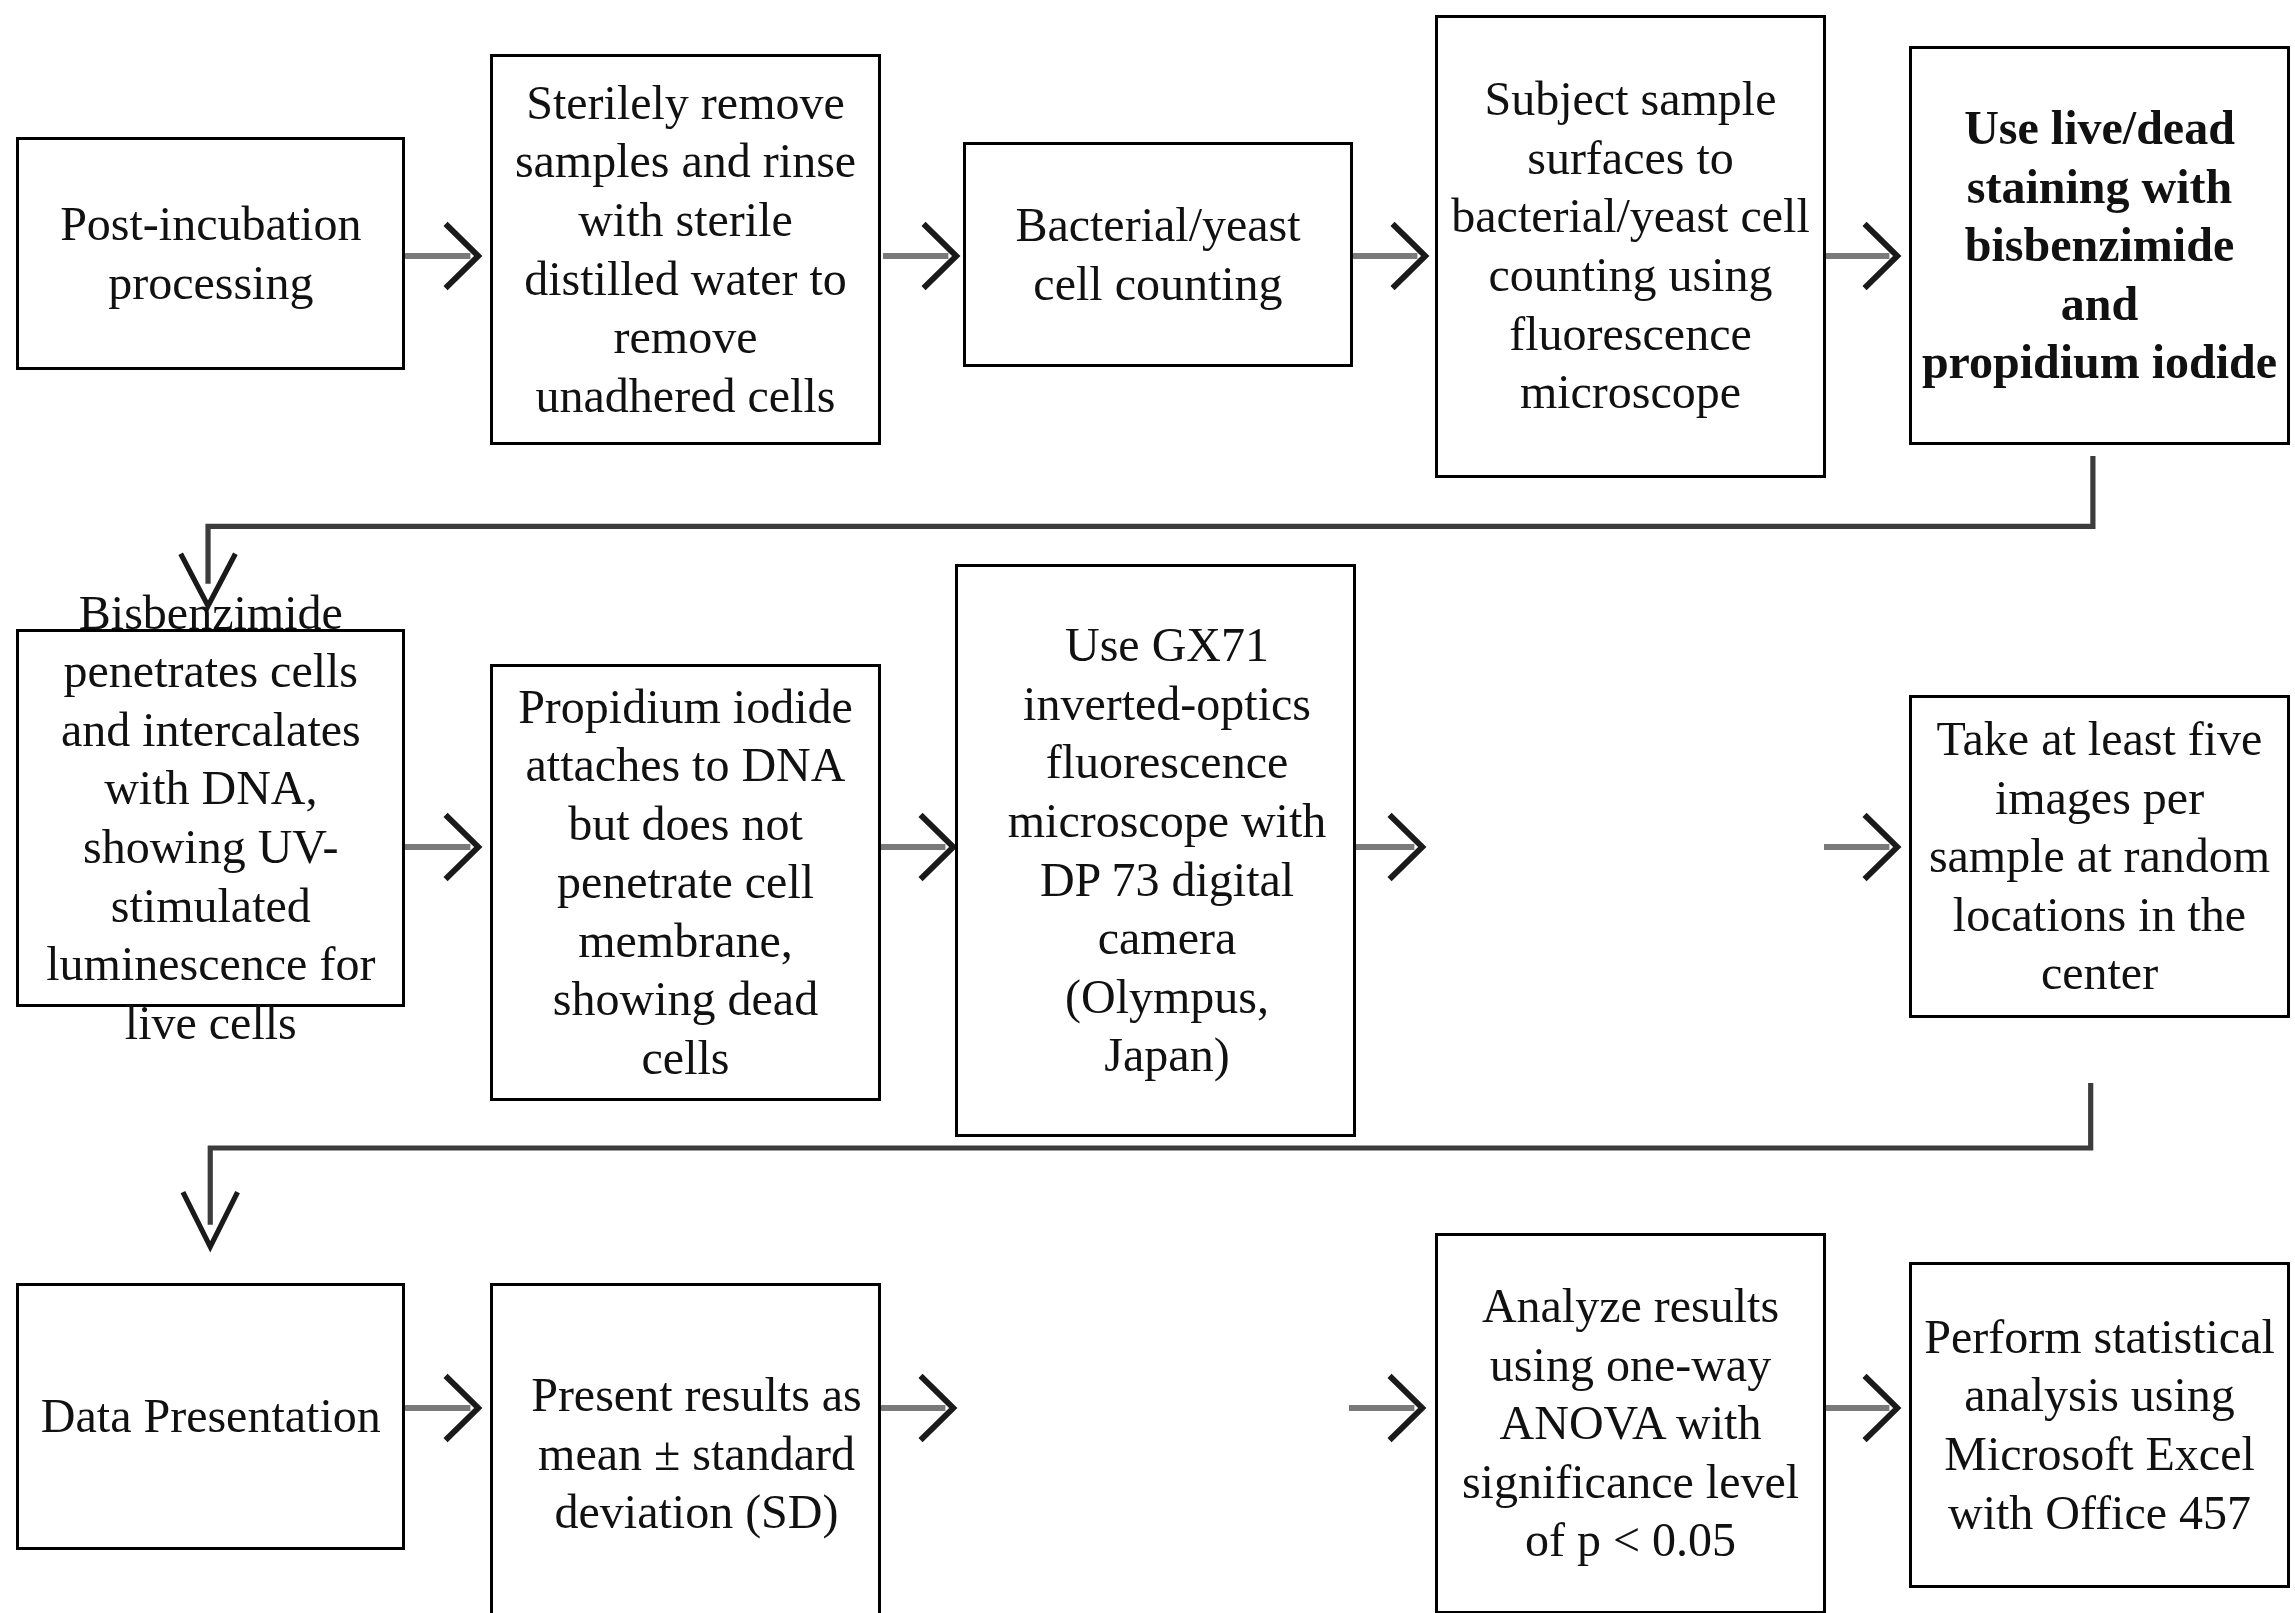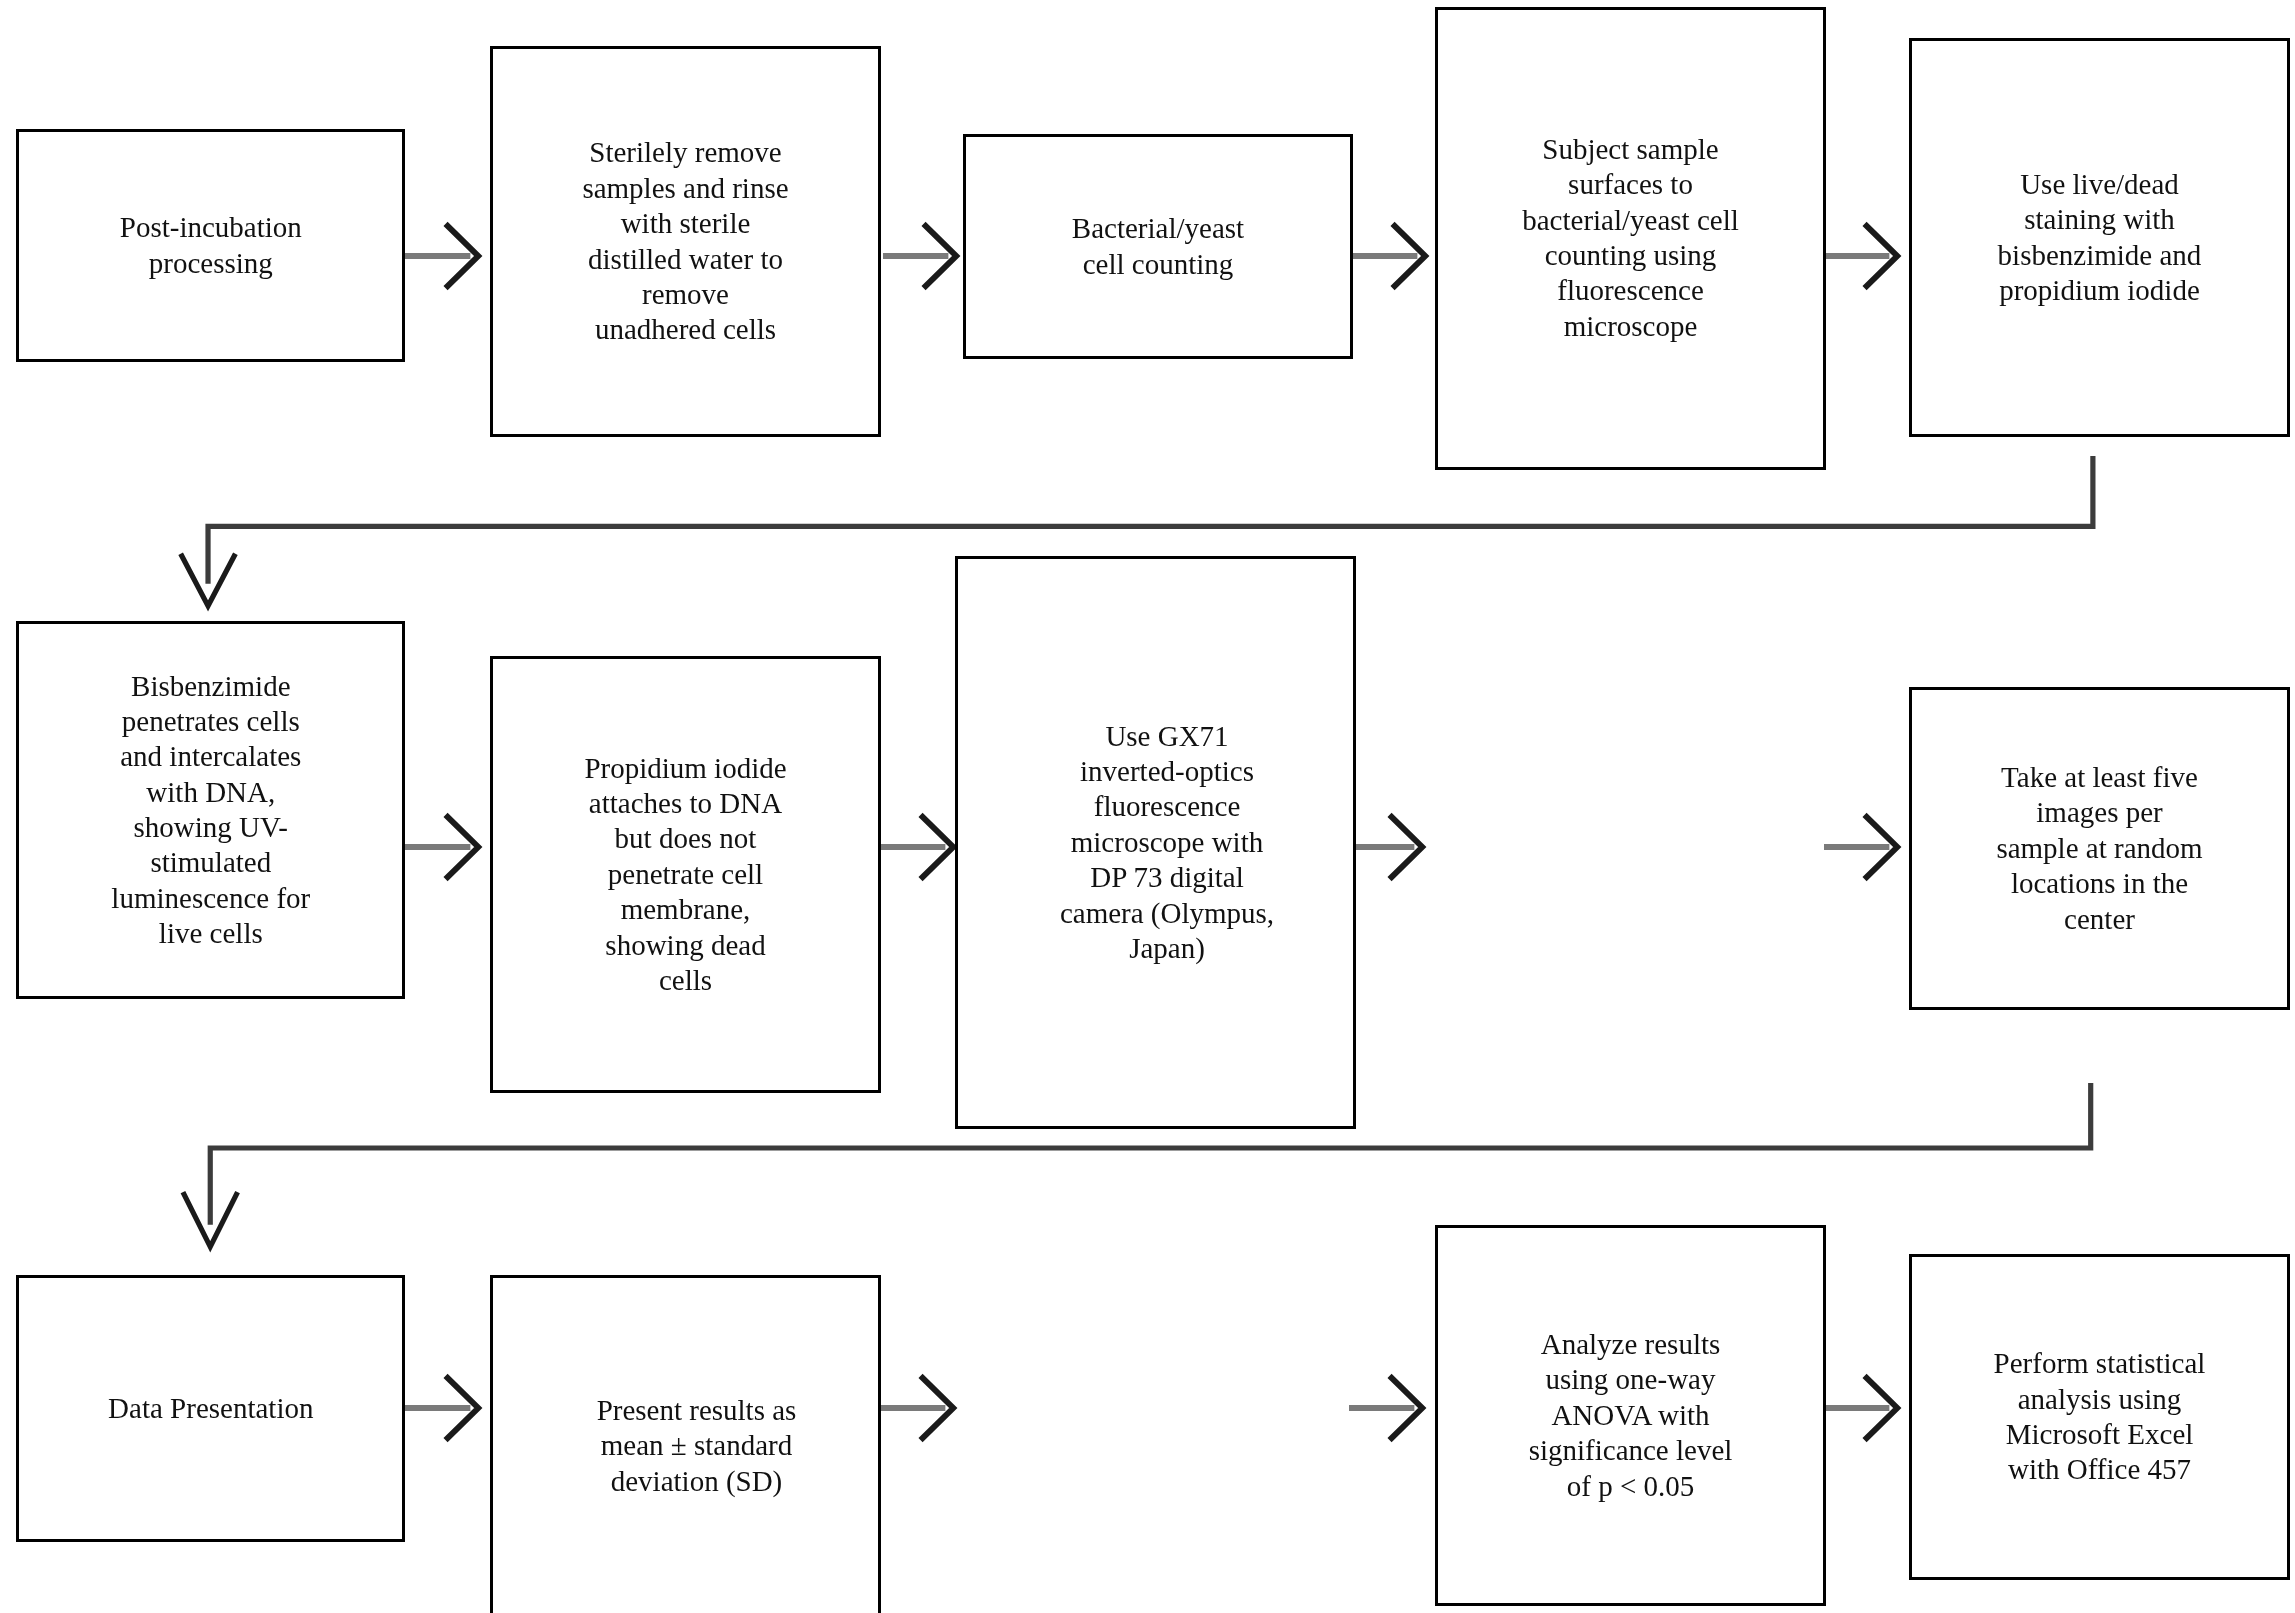--- a/index.html
+++ b/index.html
@@ -18,23 +18,24 @@
   .node {
     position: absolute;
     box-sizing: border-box;
     border: 3.9px solid #000000;
     background: #ffffff;
     display: flex;
     align-items: center;
     justify-content: flex-start;
     text-align: center;
     color: #111111;
-    font-size: 29px;
+    font-size: 48px;
     line-height: 1.22;
     padding: 3.9px 9px;
+    margin-top: 8px;
   }
   .node .txt {
     display: block;
     width: 100%;
     white-space: pre-line;
   }
   .conn {
     position: absolute;
   }
   svg { display: block; overflow: visible; }
@@ -163,21 +164,21 @@
 
   <div class="node" style="left:1435px; top:6.5px; width:391px; height:463px;">
     <span class="txt">Subject sample
 surfaces to
 bacterial/yeast cell
 counting using
 fluorescence
 microscope</span>
   </div>
 
-  <div class="node" style="left:1909px; top:38px; width:381px; height:399px;">
+  <div class="node" style="left:1909px; top:38px; width:381px; height:399px;font-weight:bold;">
     <span class="txt">Use live/dead
 staining with
 bisbenzimide and
 propidium iodide</span>
   </div>
 
   <div class="node" style="left:16.3px; top:621px; width:389px; height:378px;">
     <span class="txt">Bisbenzimide
 penetrates cells
 and intercalates

